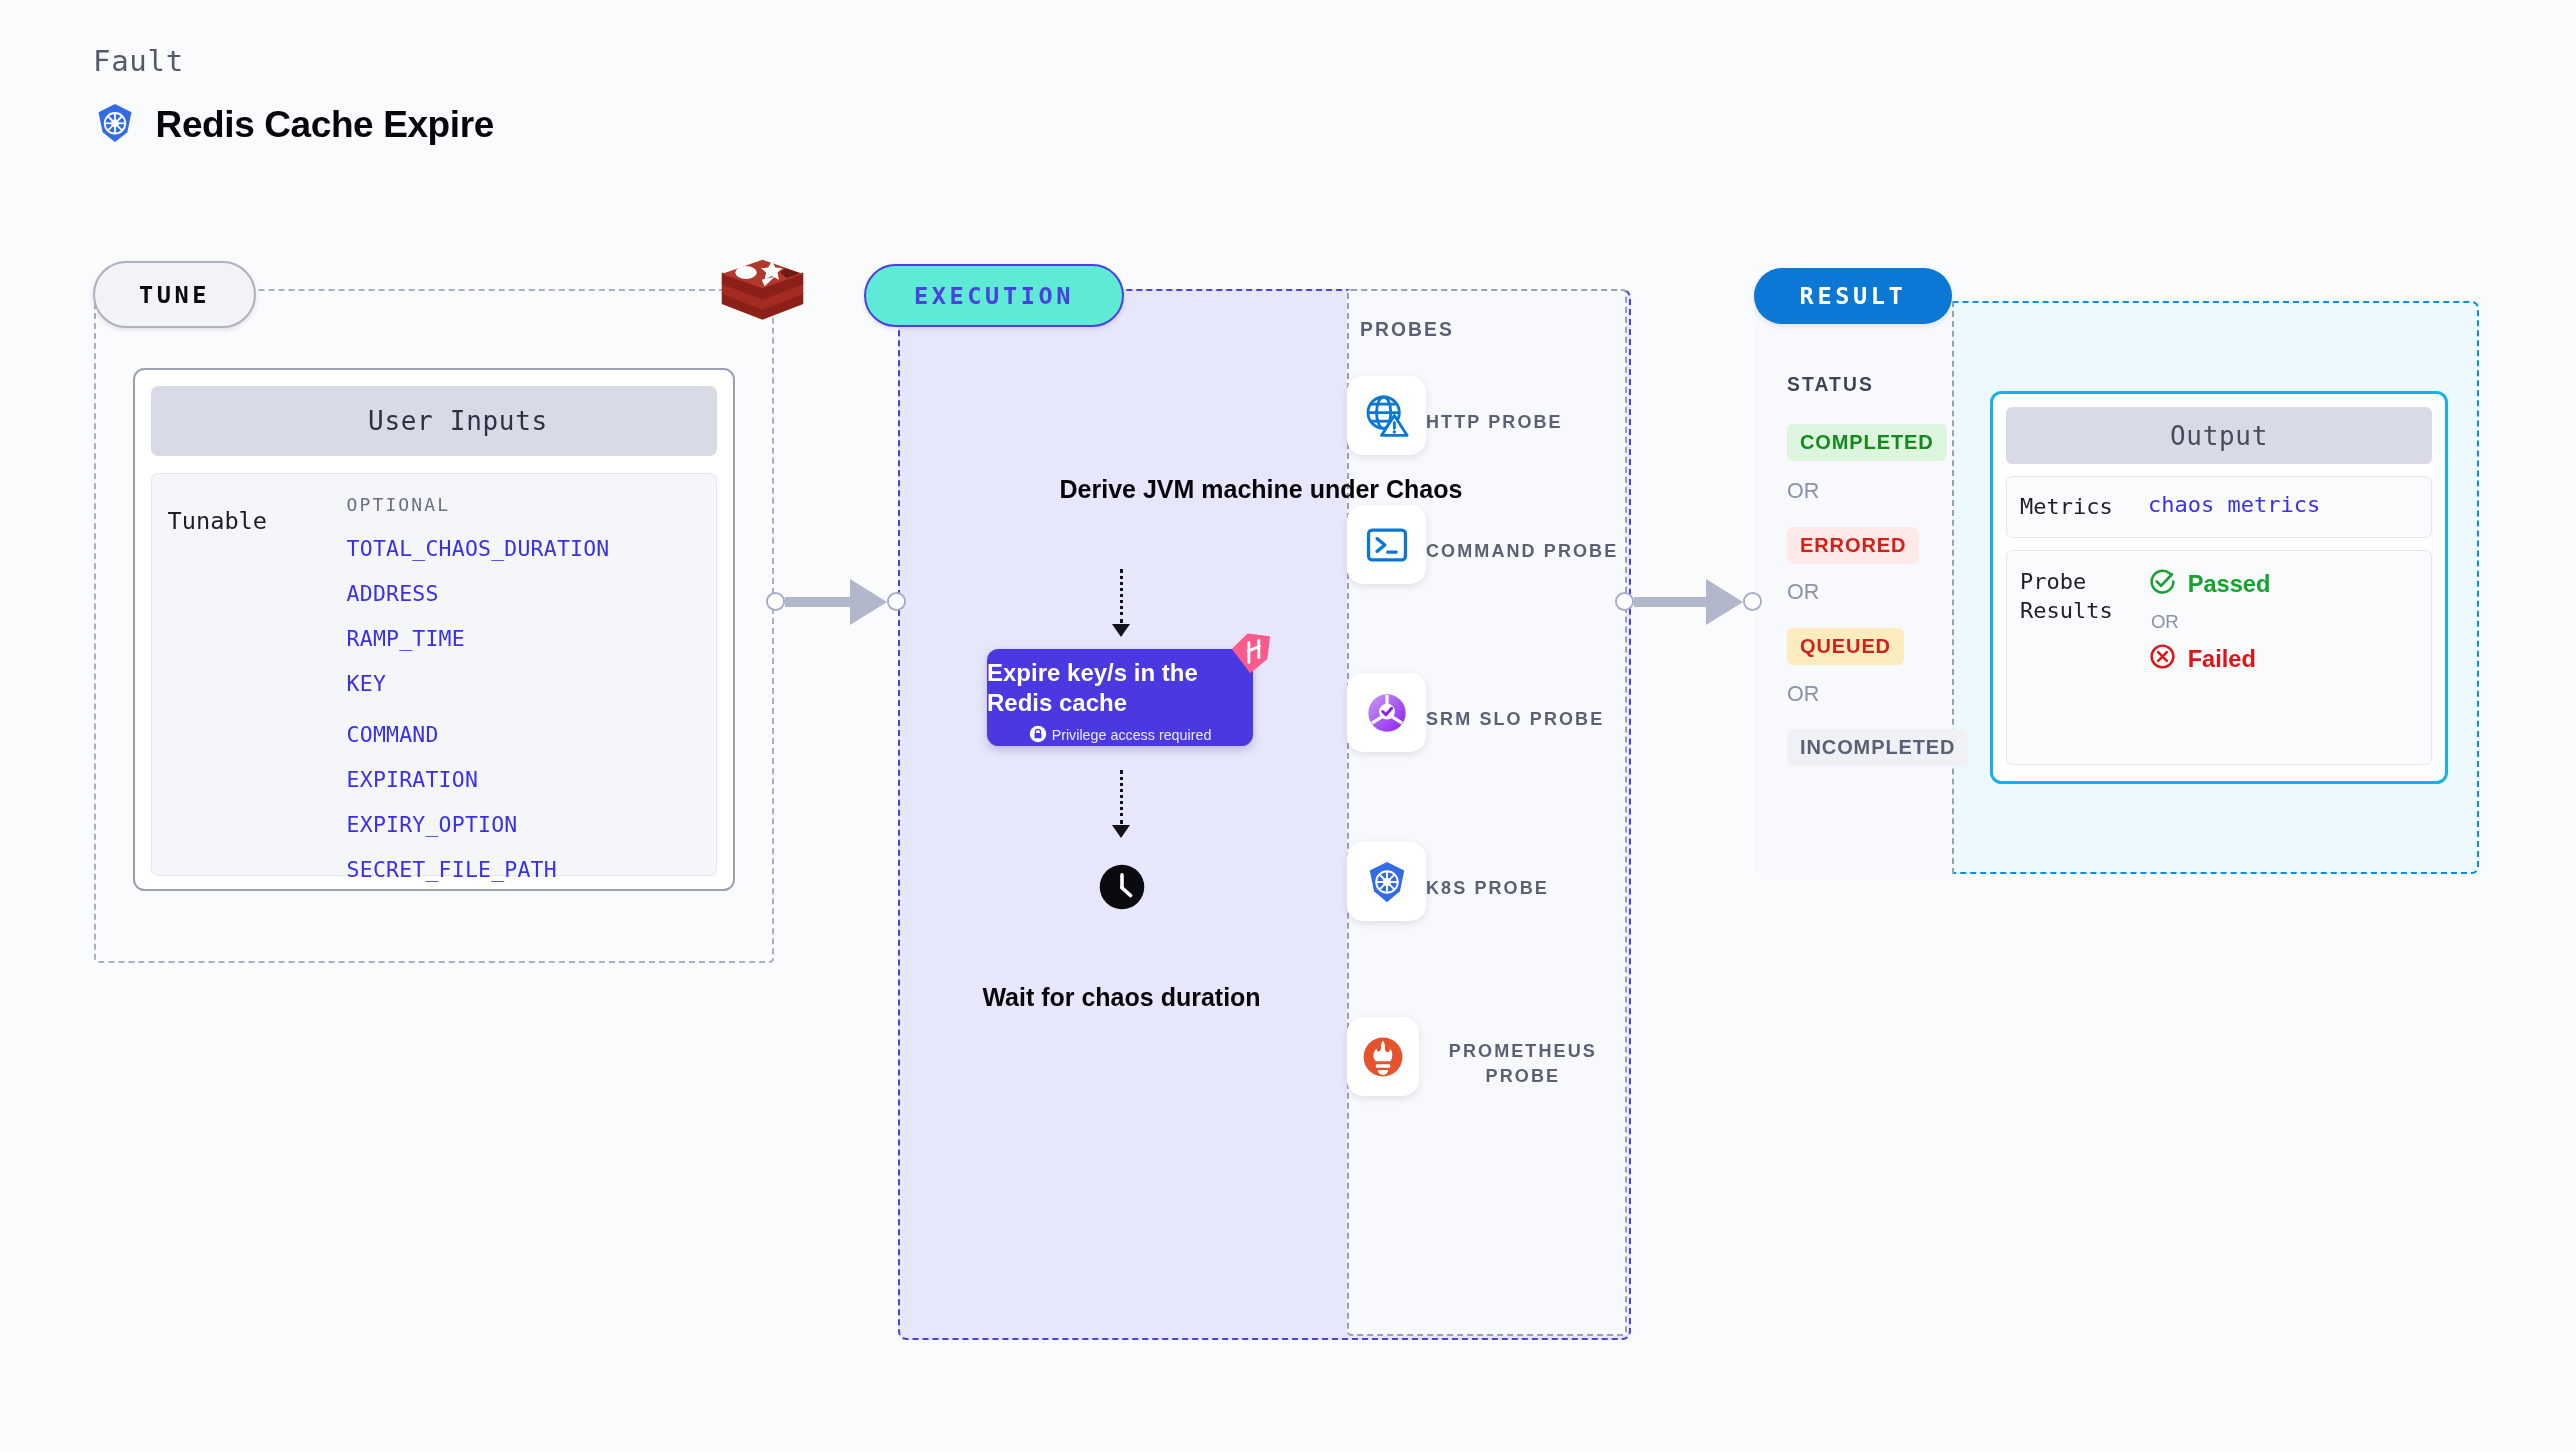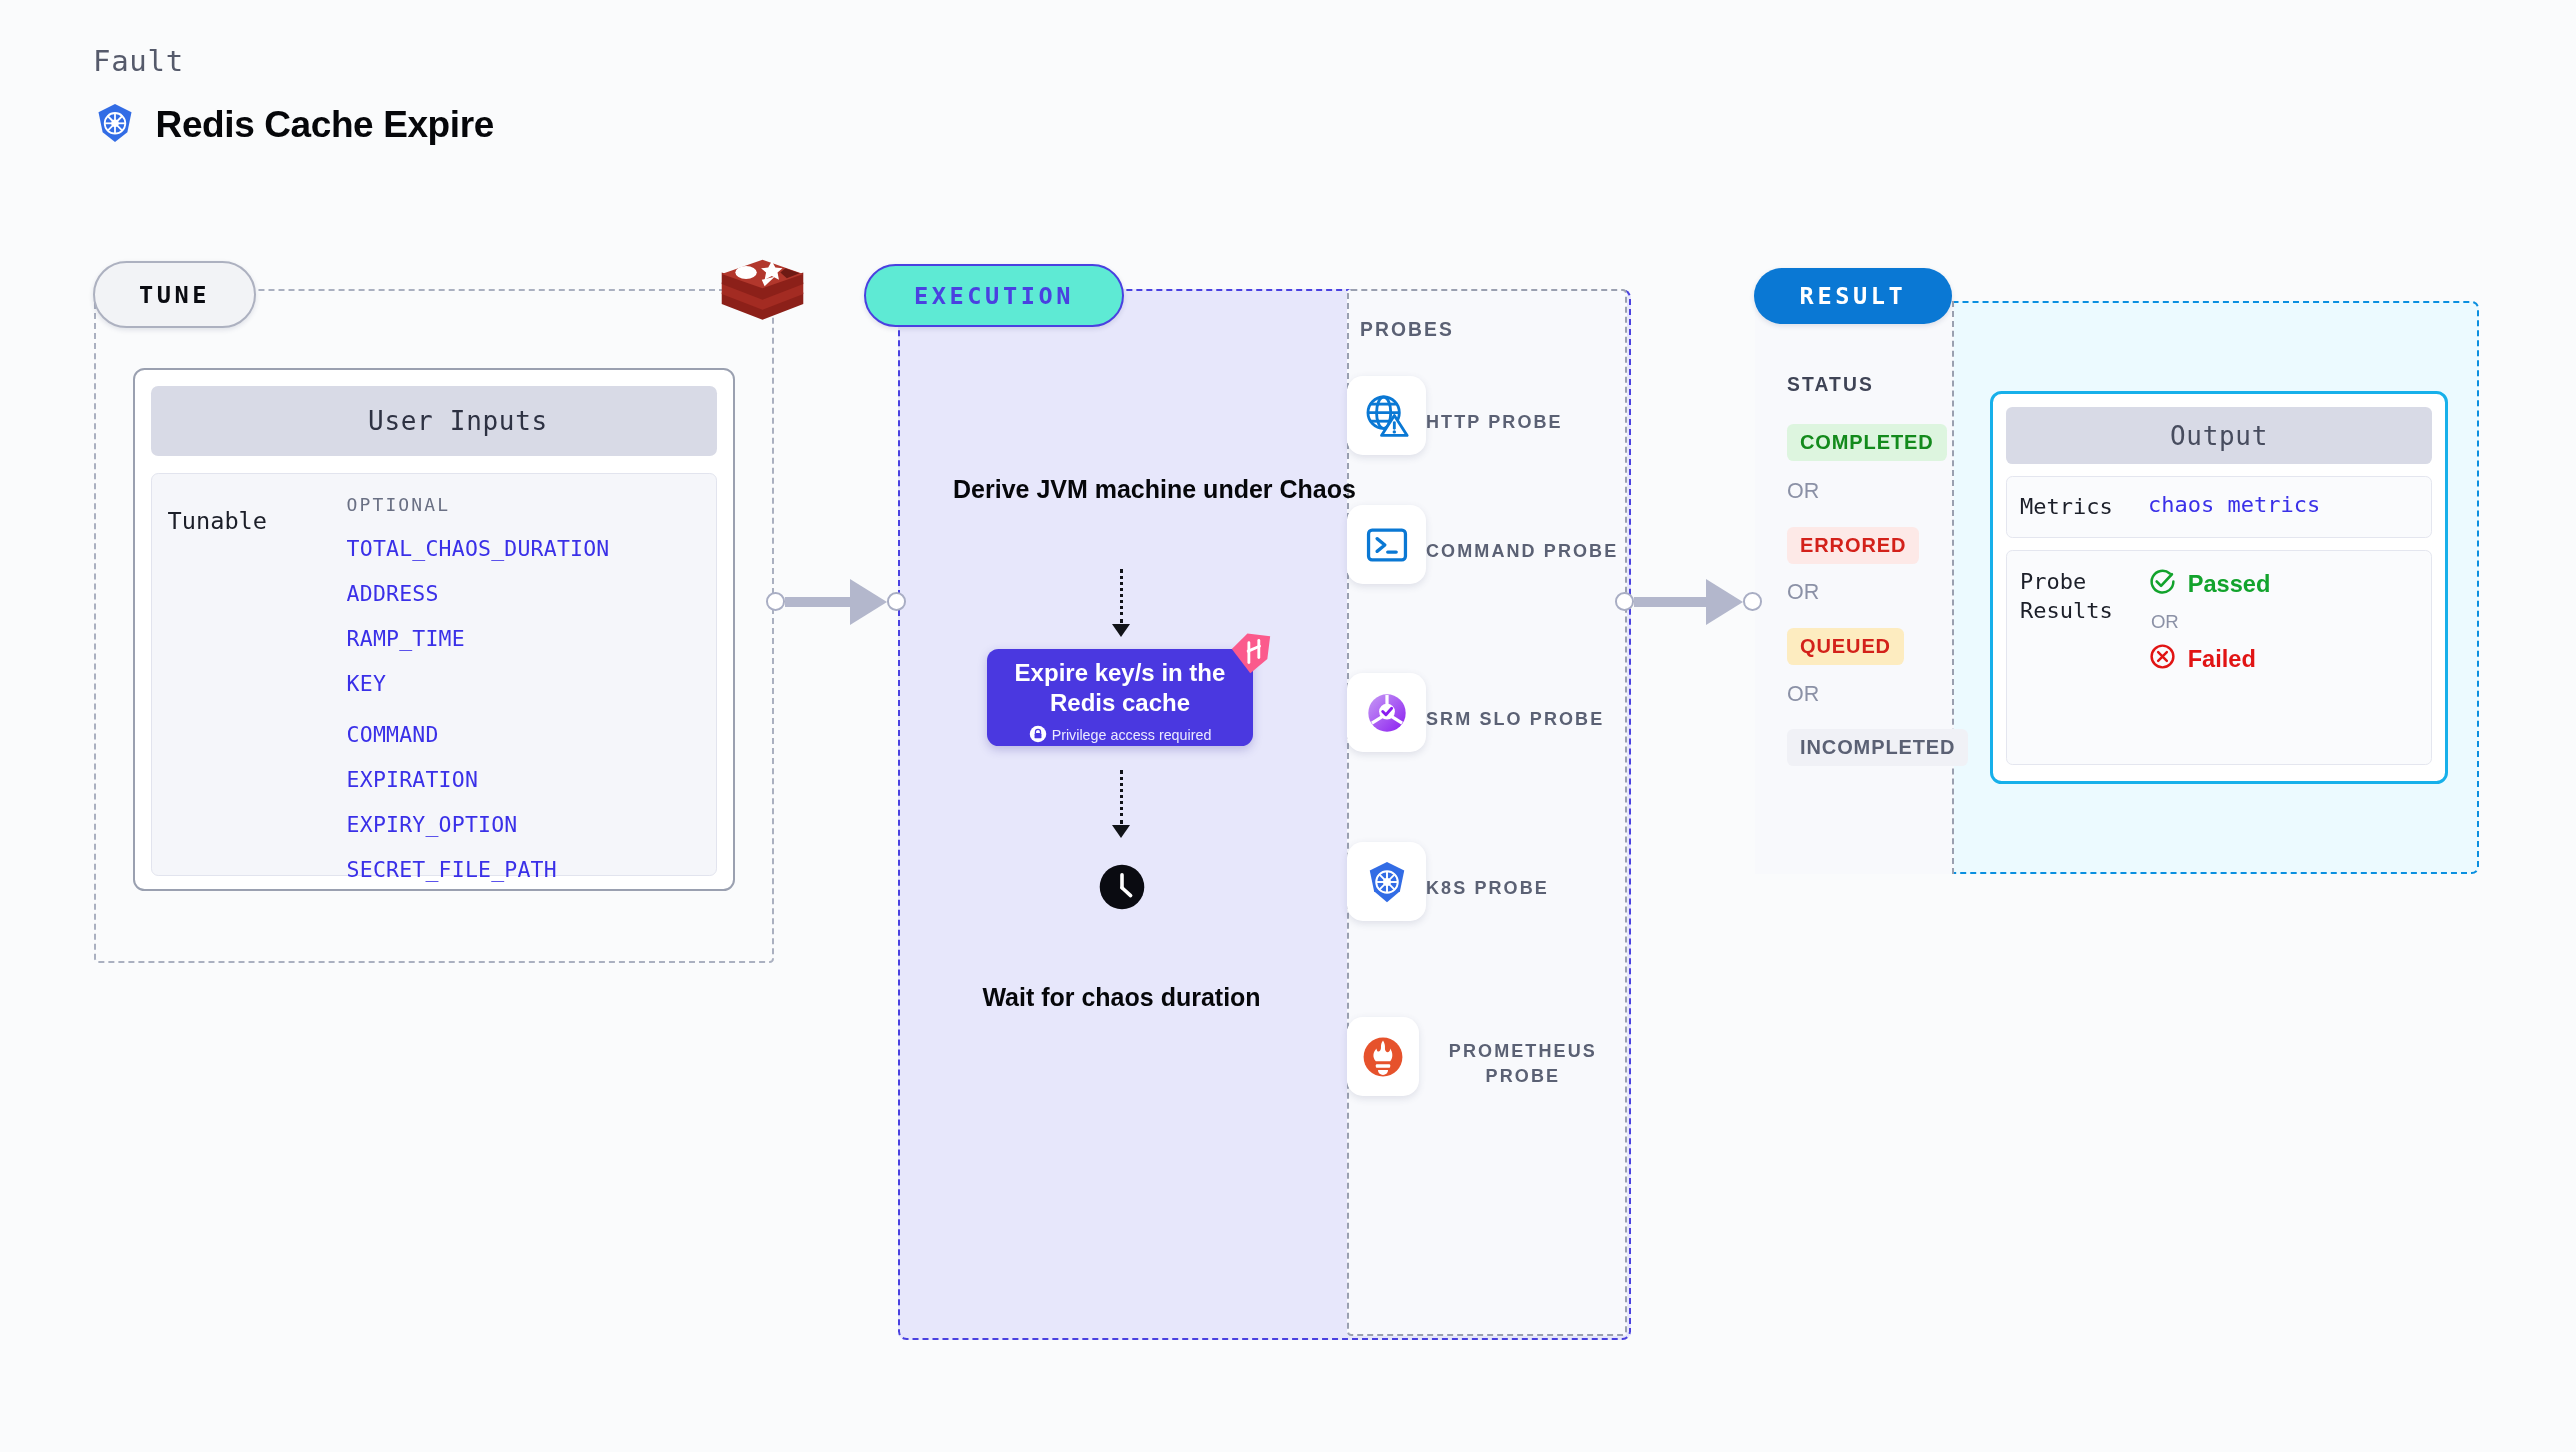--- a/index.html
+++ b/index.html
@@ -64,32 +64,32 @@
   .connector{position:absolute;height:39px;display:flex;align-items:center;z-index:5;}
   .conn-dot{width:18.6px;height:18.6px;border-radius:50%;background:#ffffff;
       border:2.9px solid #a9aec4;box-sizing:border-box;flex:none;}
   .conn-bar{height:10px;background:#b3b7cc;flex:1;}
   .conn-head{width:0;height:0;border-top:23.6px solid transparent;
       border-bottom:23.6px solid transparent;border-left:37px solid #b3b7cc;flex:none;}
   #connector-1{left:766px;top:582px;width:140px;}
   #connector-2{left:1615px;top:582px;width:147px;}
 
   
-  #derive-text{position:absolute;left:953px;top:473px;width:616px;
+  #derive-text{position:absolute;left:953px;top:473px;width:616px;text-align:center;
       font-size:25px;font-weight:bold;color:#06070a;line-height:1.32;}
   .dotted-arrow{position:absolute;width:2.9px;display:flex;flex-direction:column;
       align-items:center;}
   .dotted-line{width:0;border-left:3.6px dotted #111318;flex:1;}
   .arrow-head-down{width:0;height:0;border-left:9.3px solid transparent;
       border-right:9.3px solid transparent;border-top:13.6px solid #111318;margin-top:1.4px;}
   #arrow-1{left:1120px;top:569px;height:68px;}
   #arrow-2{left:1120px;top:770px;height:68px;}
 
   #action-card{position:absolute;left:987px;top:649px;width:266px;height:97px;
-      background:#4a38e0;border-radius:11.5px;color:#fff;text-align:center;
+      background:#4a38e0;border-radius:11.5px;color:#fff;
       box-shadow:0 3.6px 9.3px rgba(60,50,160,.25);}
   #action-title{font-size:24px;font-weight:bold;line-height:1.25;padding-top:9.3px;}
   #privilege-row{display:flex;align-items:center;justify-content:center;gap:5px;
       margin-top:6.4px;font-size:14.3px;color:#eceaff;}
   #ribbon-badge{position:absolute;right:-20px;top:-15.8px;width:44px;height:42px;}
 
   #clock-node{position:absolute;left:1099px;top:864px;width:46px;height:46px;}
   #wait-text{position:absolute;left:953px;top:957px;width:337px;text-align:center;
       font-size:25px;font-weight:bold;color:#06070a;line-height:1.32;margin-top:24px;}
 

